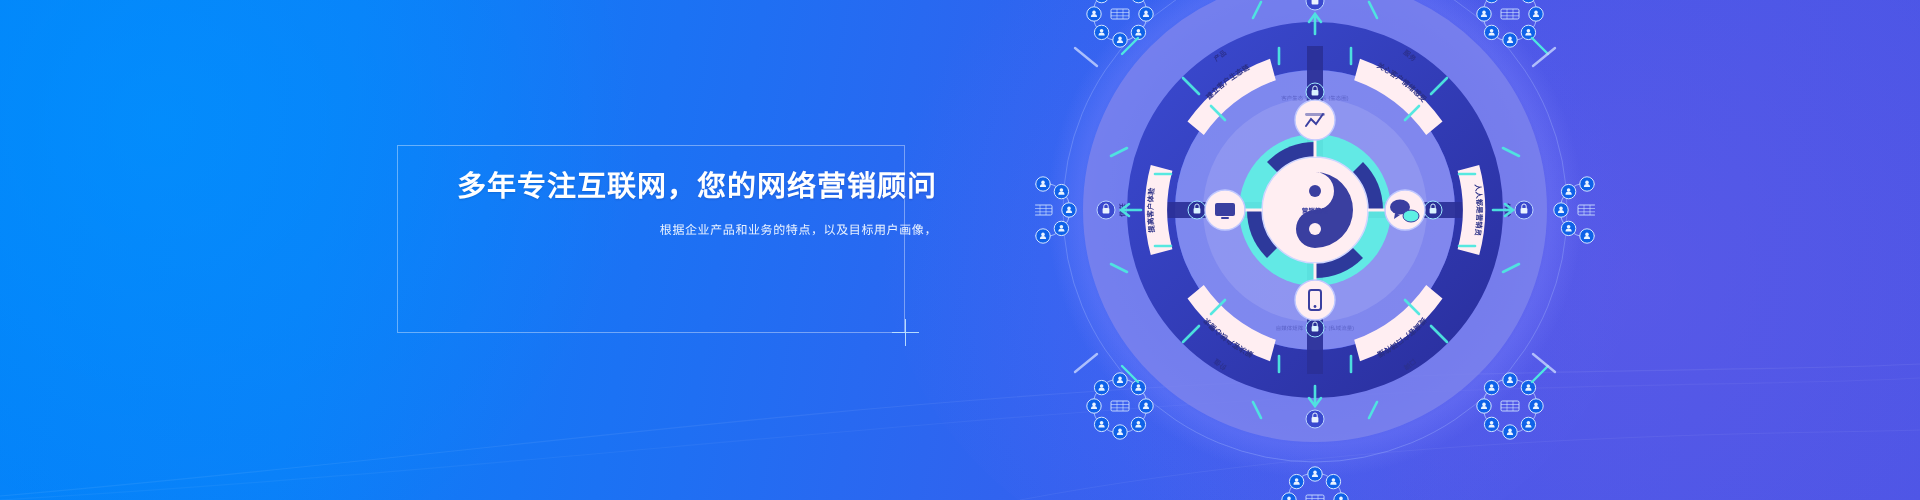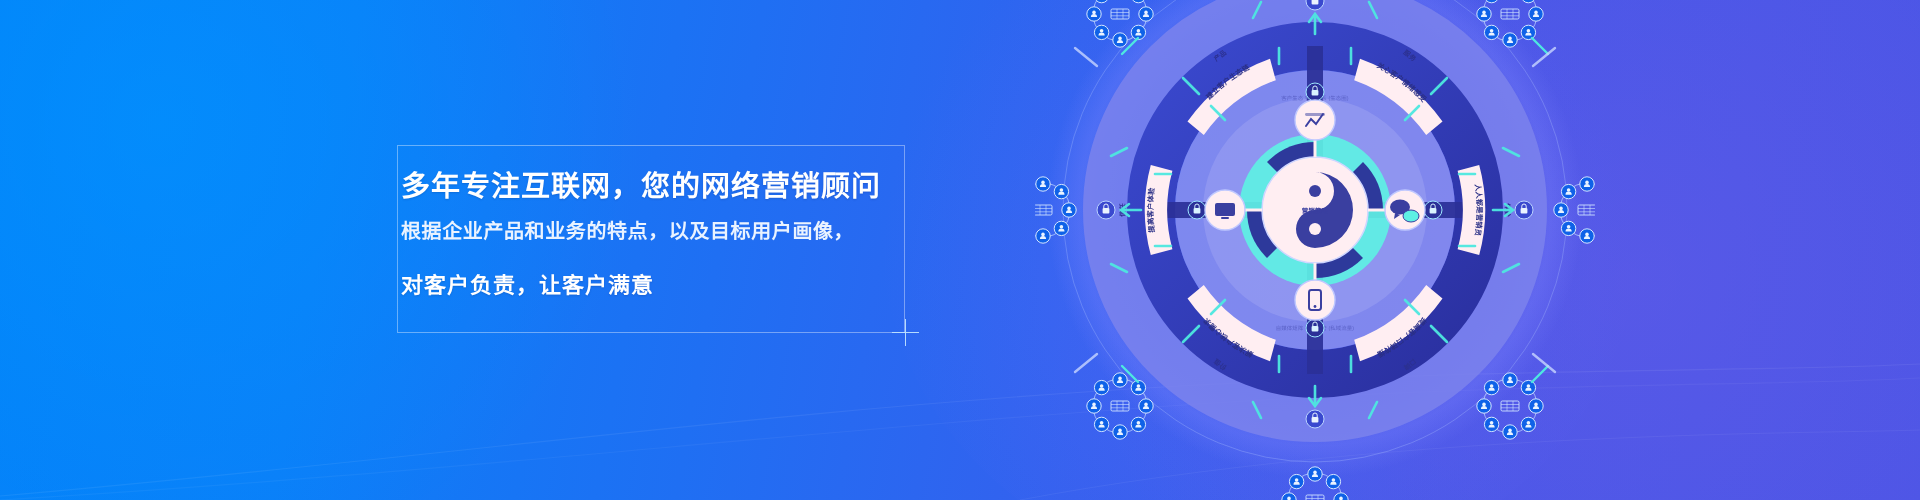--- a/index.html
+++ b/index.html
@@ -32,30 +32,30 @@
     box-sizing:border-box;
   }
   #plus{
     position:absolute;left:905px;top:332px;width:1px;height:1px;
   }
   #plus i{position:absolute;background:rgba(190,225,255,.95);display:block;}
   #plus i.h{left:-13px;top:0;width:27px;height:1px;}
   #plus i.v{left:0;top:-13px;width:1px;height:27px;}
 
   #copy{
-    position:absolute;left:401px;top:168px;width:520px;color:#fff;
+    position:absolute;left:417px;top:168px;width:520px;color:#fff;text-align:right;
   }
   .headline{
     font-size:29px;line-height:1.25;font-weight:bold;letter-spacing:1px;
     color:#ffffff;white-space:nowrap;
     text-shadow:0 1px 2px rgba(0,30,90,.18);
   }
   .sub{
-    margin-top:11px;font-size:20px;line-height:1.62;color:#eaf3ff;
-    letter-spacing:.6px;font-weight:bold;
+    margin-top:17px;font-size:12px;line-height:1.62;color:#eaf3ff;
+    letter-spacing:.6px;font-weight:normal;
   }
   .sub div{white-space:nowrap;}
   .slogan{
     margin-top:19px;font-size:22px;font-weight:bold;letter-spacing:1px;
     color:#ffffff;white-space:nowrap;
     text-shadow:0 1px 2px rgba(0,30,90,.18);
   }
 
   
   #diagram{
@@ -98,21 +98,20 @@
   <div id="plus">
     <i class="h"></i>
       <i class="v"></i>
   </div>
 
   <div id="copy">
     <div class="headline">多年专注互联网，您的网络营销顾问</div>
     <div class="sub">
       <div>根据企业产品和业务的特点，以及目标用户画像，</div>
     </div>
-    <div class="slogan">对客户负责，让客户满意</div>
   </div>
 
   <div id="diagram">
     <svg viewBox="0 0 560 644">
       <defs>
         <radialGradient id="haloG" cx="50%" cy="50%" r="50%">
           <stop offset="60%" stop-color="#5b6bf2" stop-opacity="0"></stop>
           <stop offset="88%" stop-color="#7f86ff" stop-opacity=".30"></stop>
           <stop offset="100%" stop-color="#7f86ff" stop-opacity="0"></stop>
         </radialGradient>

